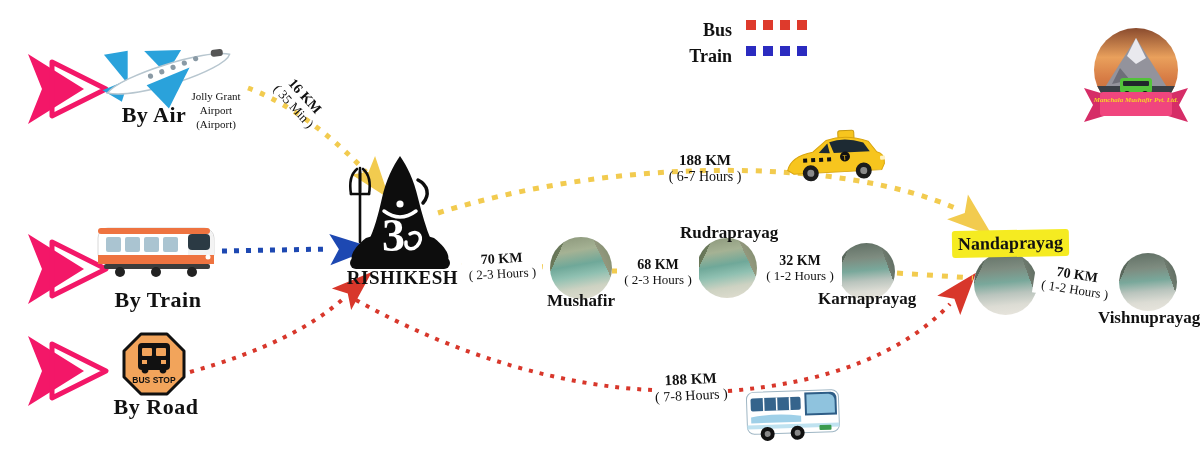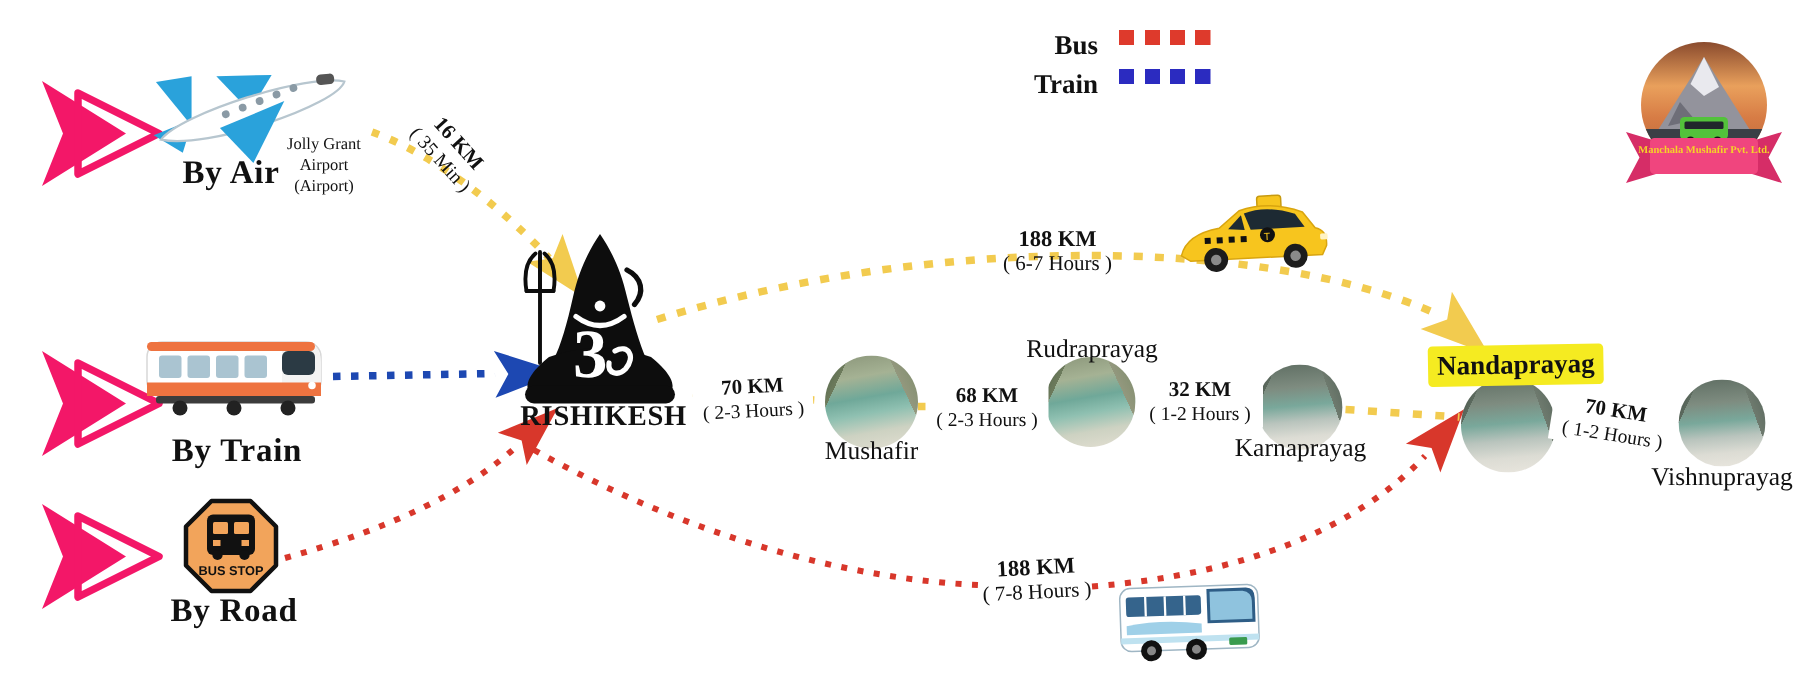--- a/index.html
+++ b/index.html
@@ -3,21 +3,21 @@
 <meta charset="utf-8">
 <style>
   html,body{margin:0;padding:0;background:#fff;}
   #canvas{position:relative;width:1200px;height:450px;background:#ffffff;overflow:hidden;
           font-family:"Liberation Serif",serif;color:#111;}
   .abs{position:absolute;}
   .routes-svg{position:absolute;left:0;top:0;z-index:1;}
   .lyr{z-index:2;}
   .mode-label{font-weight:700;font-size:22px;text-align:center;letter-spacing:.5px;}
   .hub-label{font-weight:700;font-size:19px;text-align:right;letter-spacing:.5px;}
-  .place-label{font-weight:400;font-size:17px;text-align:center;white-space:nowrap;}
+  .place-label{font-weight:700;font-size:17px;text-align:center;white-space:nowrap;}
   .dist{ text-align:center;line-height:1.15;z-index:3;}
   .dist .km{display:block;font-weight:700;font-size:14px;}
   .dist .dur{display:block;font-size:13px;}
   .dist.big .km{font-size:15px;}
   .dist.big .dur{font-size:14px;}
   .dist.onroute{background:#fff;padding:1px 2px;}
   .airport{font-size:11px;text-align:center;line-height:1.25;}
   .airport .b{font-weight:400;display:block;}
   .highlight-label{background:#F5EB21;font-weight:700;font-size:18px;text-align:center;
                    padding:3px 6px;border-radius:3px;white-space:nowrap;transform:rotate(-1deg);}
@@ -30,21 +30,21 @@
   .lg-train{background:repeating-linear-gradient(90deg,#2B2BC0 0 10px,transparent 10px 17px);}
   .photo{border-radius:50%;}
   .photo.green{background:
     linear-gradient(115deg,#4f6148 0%,#6d7b5c 18%,rgba(0,0,0,0) 18%),
     linear-gradient(245deg,#7a8a68 0%,#93987e 22%,rgba(0,0,0,0) 22%),
     linear-gradient(170deg,#8a9579 0%,#a5b294 25%,#6fa899 45%,#8fc0b1 60%,#cdd2c2 78%,#e3dfd2 100%);}
   .photo.gray{background:
     linear-gradient(115deg,#3c4a42 0%,#5c6a5e 16%,rgba(0,0,0,0) 16%),
     linear-gradient(250deg,#55645a 0%,#6e7a6e 20%,rgba(0,0,0,0) 20%),
     linear-gradient(175deg,#5f6e63 0%,#7e8c80 28%,#79a89b 48%,#b9c4bd 65%,#dcdcd4 82%,#e9e6de 100%);}
-  .logo-text{position:absolute;width:104px;text-align:center;font-size:7px;
+  .logo-text{position:absolute;width:104px;text-align:center;font-size:7px;font-style:italic;
              font-weight:700;color:#F5D327;white-space:nowrap;}
 </style>
 </head>
 <body>
 
 <div id="canvas">
 
   <svg class="routes-svg" width="1200" height="450" viewBox="0 0 1200 450">
 
     <path d="M 248,88 C 292,104 336,140 366,172" fill="none" stroke="#F2CB4F" stroke-width="5" stroke-dasharray="5 8"></path>

